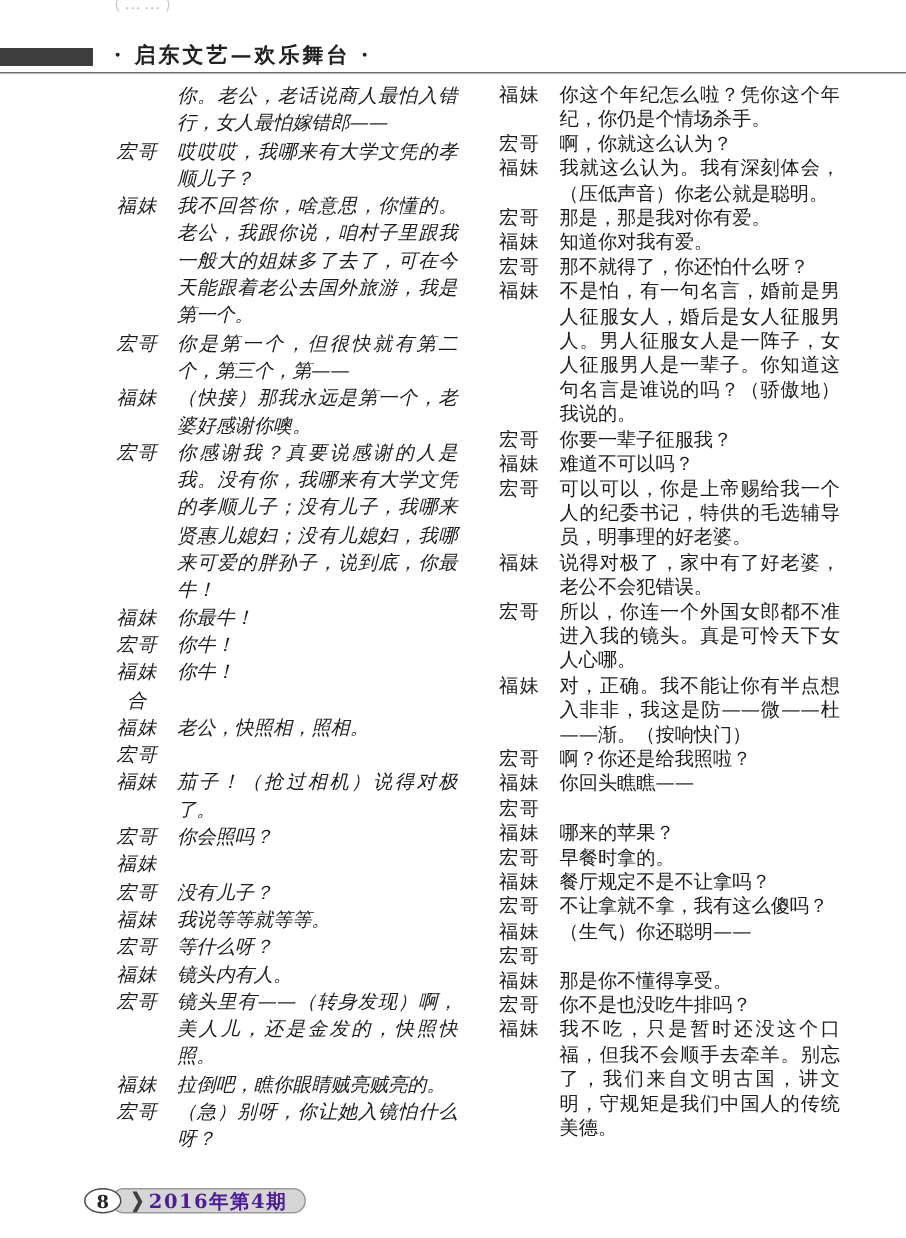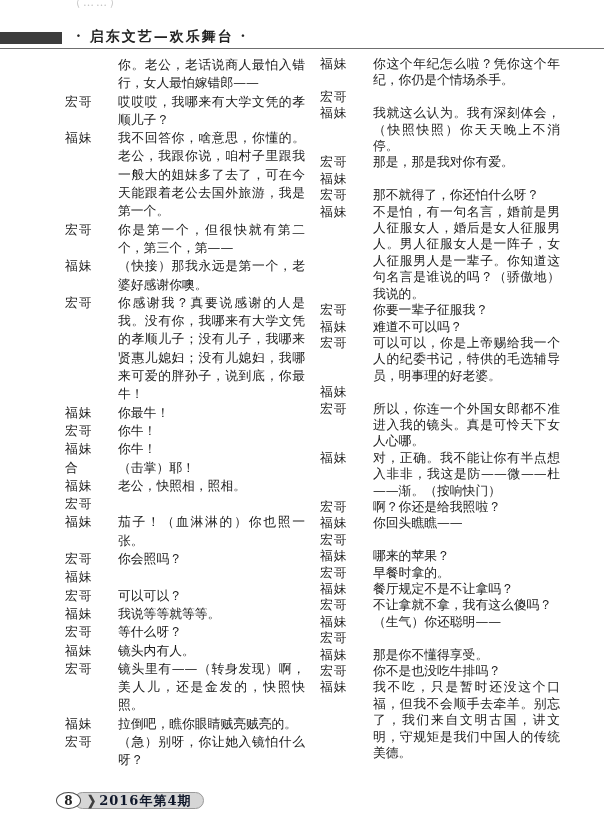--- a/index.html
+++ b/index.html
@@ -30,27 +30,27 @@
     border-top:1px solid #6f6f6f;
   }
   .content {
     position:absolute; top:56px; left:65px; width:495px;
     display:flex; gap:15px;
   }
   .col { width:240px; }
   .entry { display:flex; align-items:flex-start; }
   .speaker {
     width:53px; flex-shrink:0;
-    font-size:12.8px; color:#1c1c1c; letter-spacing:1px;
+    font-size:12.8px; color:#1c1c1c; letter-spacing:1px;text-align:center;
   }
   .text {
     flex:1; font-size:12.8px; color:#1c1c1c;
     text-align:justify; text-justify:inter-character;
   }
-  .col-left .entry { line-height:18.3px; }
+  .col-left .entry { line-height:18.3px;font-style:italic; }
   .col-right .entry { line-height:16.4px; }
   .footer {
     position:absolute; left:56px; top:791px;
     display:flex; align-items:center; height:19px;
   }
   .page-oval {
     width:25px; height:17px;
     border:1.6px solid #4a4a4a; border-radius:50%;
     background:#fff; z-index:2;
     display:flex; align-items:center; justify-content:center;
@@ -60,21 +60,21 @@
     margin-left:-7px; height:17px;
     display:flex; align-items:center;
     background:#d6d6d6; border:1px solid #9a9a9a; border-radius:9px;
     padding:0 12px 0 12px;
   }
   .chevron {
     font-size:11px; font-weight:bold; color:#3f3f3f; margin-right:3px;
     transform:scaleY(1.2);
   }
   .issue-text {
-    font-size:13px; font-weight:bold; color:#0f172a; letter-spacing:1px;
+    font-size:13px; font-weight:bold; color:#4c1d95; letter-spacing:1px;
     white-space:nowrap;
   }
 </style>
 </head>
 <body>
 
 <div class="corner-text">（……）</div>
 
 <div class="header">
   <div class="header-bar"></div>
@@ -115,43 +115,42 @@
       <div class="entry">
         <span class="speaker">宏哥</span>
         <span class="text">你牛！</span>
       </div>
       <div class="entry">
         <span class="speaker">福妹</span>
         <span class="text">你牛！</span>
       </div>
       <div class="entry">
         <span class="speaker">合</span>
-        <span class="text">（击掌）耶！</span>
       </div>
       <div class="entry">
         <span class="speaker">福妹</span>
         <span class="text">老公，快照相，照相。</span>
       </div>
       <div class="entry">
         <span class="speaker">宏哥</span>
       </div>
       <div class="entry">
         <span class="speaker">福妹</span>
-        <span class="text">茄子！（血淋淋的）你也照一张。</span>
+        <span class="text">茄子！（抢过相机）说得对极了。</span>
       </div>
       <div class="entry">
         <span class="speaker">宏哥</span>
         <span class="text">你会照吗？</span>
       </div>
       <div class="entry">
         <span class="speaker">福妹</span>
       </div>
       <div class="entry">
         <span class="speaker">宏哥</span>
-        <span class="text">可以可以？</span>
+        <span class="text">没有儿子？</span>
       </div>
       <div class="entry">
         <span class="speaker">福妹</span>
         <span class="text">我说等等就等等。</span>
       </div>
       <div class="entry">
         <span class="speaker">宏哥</span>
         <span class="text">等什么呀？</span>
       </div>
       <div class="entry">
@@ -171,31 +170,33 @@
         <span class="text">（急）别呀，你让她入镜怕什么呀？</span>
       </div>
     </div>
   <div class="col col-right">
       <div class="entry">
         <span class="speaker">福妹</span>
         <span class="text">你这个年纪怎么啦？凭你这个年纪，你仍是个情场杀手。</span>
       </div>
       <div class="entry">
         <span class="speaker">宏哥</span>
-      </div>
-      <div class="entry">
-        <span class="speaker">福妹</span>
-        <span class="text">我就这么认为。我有深刻体会，（快照快照）你天天晚上不消停。</span>
+        <span class="text">啊，你就这么认为？</span>
+      </div>
+      <div class="entry">
+        <span class="speaker">福妹</span>
+        <span class="text">我就这么认为。我有深刻体会，（压低声音）你老公就是聪明。</span>
       </div>
       <div class="entry">
         <span class="speaker">宏哥</span>
         <span class="text">那是，那是我对你有爱。</span>
       </div>
       <div class="entry">
         <span class="speaker">福妹</span>
+        <span class="text">知道你对我有爱。</span>
       </div>
       <div class="entry">
         <span class="speaker">宏哥</span>
         <span class="text">那不就得了，你还怕什么呀？</span>
       </div>
       <div class="entry">
         <span class="speaker">福妹</span>
         <span class="text">不是怕，有一句名言，婚前是男人征服女人，婚后是女人征服男人。男人征服女人是一阵子，女人征服男人是一辈子。你知道这句名言是谁说的吗？（骄傲地）我说的。</span>
       </div>
       <div class="entry">
@@ -205,20 +206,21 @@
       <div class="entry">
         <span class="speaker">福妹</span>
         <span class="text">难道不可以吗？</span>
       </div>
       <div class="entry">
         <span class="speaker">宏哥</span>
         <span class="text">可以可以，你是上帝赐给我一个人的纪委书记，特供的毛选辅导员，明事理的好老婆。</span>
       </div>
       <div class="entry">
         <span class="speaker">福妹</span>
+        <span class="text">说得对极了，家中有了好老婆，老公不会犯错误。</span>
       </div>
       <div class="entry">
         <span class="speaker">宏哥</span>
         <span class="text">所以，你连一个外国女郎都不准进入我的镜头。真是可怜天下女人心哪。</span>
       </div>
       <div class="entry">
         <span class="speaker">福妹</span>
         <span class="text">对，正确。我不能让你有半点想入非非，我这是防——微——杜——渐。（按响快门）</span>
       </div>
       <div class="entry">

